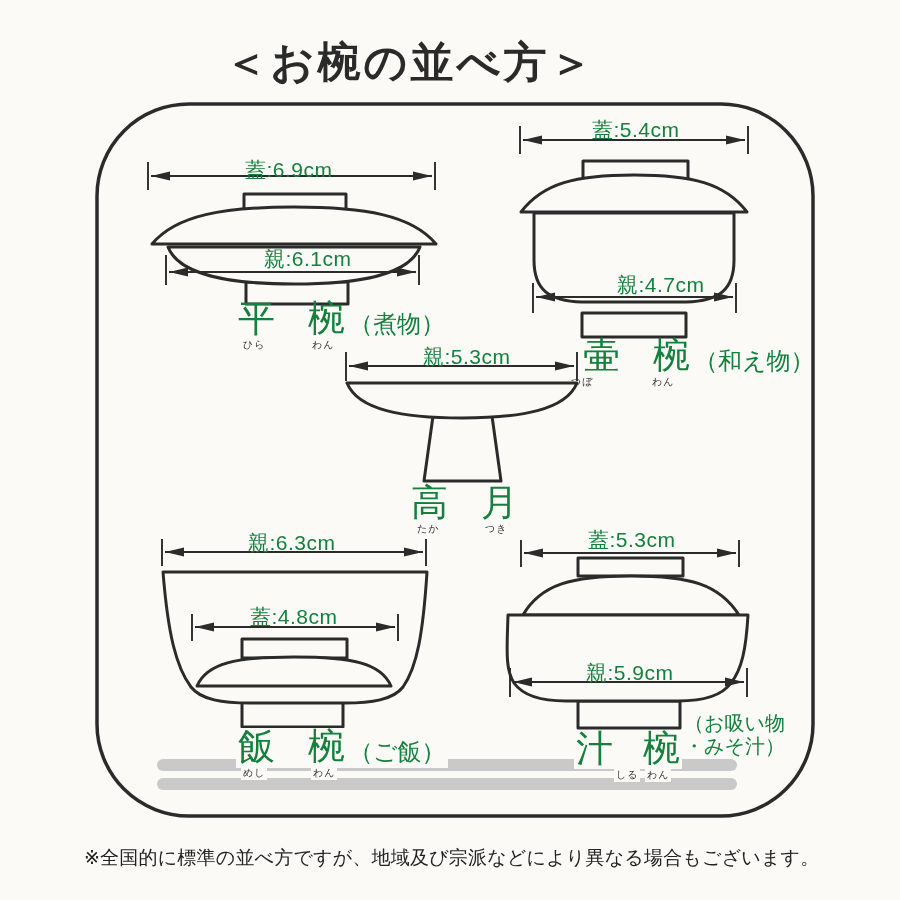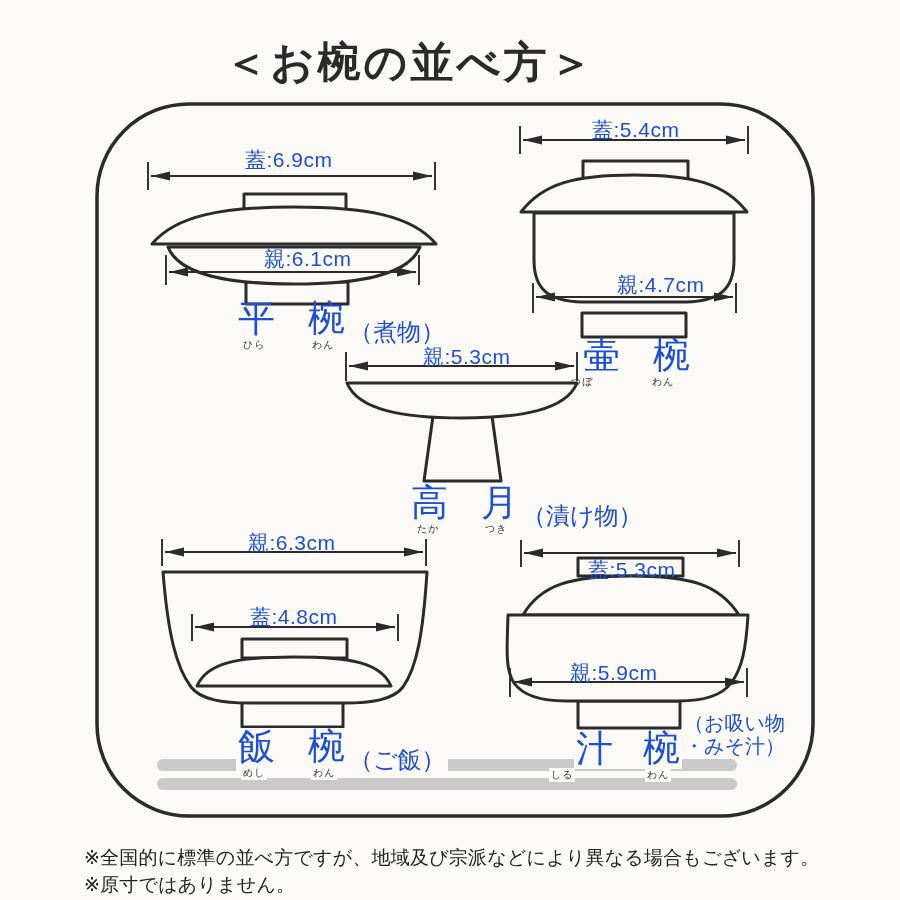--- a/index.html
+++ b/index.html
@@ -9,31 +9,31 @@
     font-family:"Liberation Sans","DejaVu Sans",sans-serif;
     color:#2b2b2b;
     position:relative;
     overflow:hidden;
   }
   .stage{position:absolute;left:0;top:0;width:900px;height:900px;}
   svg{position:absolute;left:0;top:0;}
   svg .shape{fill:#fbfaf7;stroke-width:3;stroke-linejoin:round;}
   svg .dim{fill:none;stroke-width:1.9;}
   svg .border-rect{fill:none;stroke-width:3.5;}
-  .lbl{position:absolute;white-space:nowrap;color:#1d4ed8;}
+  .lbl{position:absolute;white-space:nowrap;color:#15803d;}
   .page-title{
     left:0;top:34px;width:820px;text-align:center;
     font-family:"Liberation Serif","DejaVu Serif",serif;
     font-weight:bold;font-size:43px;letter-spacing:3px;color:#2a2a2a;
   }
   .dim-lbl{font-size:21px;letter-spacing:0.5px;}
   .name-row{display:flex;align-items:flex-start;}
   .name-row .k{font-size:37px;line-height:1.05;font-weight:500;}
   .name-row .k + .k{margin-left:33px;}
-  .name-row .use{font-size:24px;margin-left:4px;margin-top:16px;}
+  .name-row .use{font-size:24px;margin-left:4px;margin-top:8px;}
   .furi{font-size:10px;letter-spacing:1px;color:#333;}
   .use-2line{font-size:20px;line-height:23px;}
   .bg{background:#fbfaf7;padding:0 2px;}
   .note{font-size:19px;letter-spacing:0.2px;color:#222;}
 </style>
 </head>
 <body>
 
 <div class="stage">
 
@@ -110,67 +110,66 @@
         <path class="shape" d="M508,615 L748,615 C746,649 742,669 731,683 C721,697 701,701 678,701 L566,701 C543,701 524,697 514,683 C505,669 507,649 508,615 Z"></path>
         <line class="dim" x1="510" y1="668" x2="510" y2="697"></line>
         <line class="dim" x1="747" y1="668" x2="747" y2="697"></line>
         <line class="dim" x1="513" y1="682" x2="744" y2="682" marker-start="url(#arr)" marker-end="url(#arr)"></line>
       </g>
     </g>
   </svg>
 
   <div class="lbl page-title">＜お椀の並べ方＞</div>
 
-  <div class="lbl dim-lbl" style="left:245px;top:146px">蓋:6.9cm</div>
+  <div class="lbl dim-lbl" style="left:245px;top:156px">蓋:6.9cm</div>
   <div class="lbl dim-lbl" style="left:264px;top:245px">親:6.1cm</div>
   <div class="lbl name-row" style="left:238px;top:300px">
     <span class="k">平</span>
     <span class="k">椀</span>
     <span class="use">（煮物）</span>
   </div>
   <div class="lbl furi" style="left:243px;top:338px">ひら</div>
   <div class="lbl furi" style="left:312px;top:338px">わん</div>
 
   <div class="lbl dim-lbl" style="left:592px;top:116px">蓋:5.4cm</div>
   <div class="lbl dim-lbl" style="left:617px;top:271px">親:4.7cm</div>
   <div class="lbl name-row" style="left:583px;top:337px">
     <span class="k">壷</span>
     <span class="k">椀</span>
+    <span class="use">（和え物）</span>
   </div>
   <div class="lbl furi" style="left:571px;top:375px">つぼ</div>
   <div class="lbl furi" style="left:652px;top:375px">わん</div>
 
   <div class="lbl dim-lbl" style="left:423px;top:343px">親:5.3cm</div>
   <div class="lbl name-row" style="left:411px;top:484px">
     <span class="k">高</span>
     <span class="k">月</span>
-    <span class="use">（漬け物）</span>
   </div>
   <div class="lbl furi" style="left:417px;top:522px">たか</div>
   <div class="lbl furi" style="left:485px;top:522px">つき</div>
 
   <div class="lbl dim-lbl" style="left:248px;top:529px">親:6.3cm</div>
   <div class="lbl dim-lbl" style="left:250px;top:603px">蓋:4.8cm</div>
   <div class="lbl name-row bg" style="left:236px;top:728px">
     <span class="k">飯</span>
     <span class="k">椀</span>
     <span class="use">（ご飯）</span>
   </div>
   <div class="lbl furi bg" style="left:241px;top:766px">めし</div>
   <div class="lbl furi bg" style="left:311px;top:766px">わん</div>
 
-  <div class="lbl dim-lbl" style="left:588px;top:556px">蓋:5.3cm</div>
-  <div class="lbl dim-lbl" style="left:570px;top:659px">親:5.9cm</div>
+  <div class="lbl dim-lbl" style="left:588px;top:526px">蓋:5.3cm</div>
+  <div class="lbl dim-lbl" style="left:586px;top:659px">親:5.9cm</div>
   <div class="lbl name-row bg" style="left:574px;top:730px">
     <span class="k">汁</span>
     <span class="k" style="margin-left:30px">椀</span>
   </div>
   <div class="lbl use-2line bg" style="left:682px;top:712px">
     <div>（お吸い物</div>
     <div>・みそ汁）</div>
   </div>
-  <div class="lbl furi bg" style="left:549px;top:768px">しる</div>
+  <div class="lbl furi bg" style="left:614px;top:768px">しる</div>
   <div class="lbl furi bg" style="left:645px;top:768px">わん</div>
 
   <div class="lbl note" style="left:84px;top:845px">※全国的に標準の並べ方ですが、地域及び宗派などにより異なる場合もございます。</div>
-  <div class="lbl note" style="left:84px;top:872px">※原寸ではありません。</div>
 
 </div>
 
 </body></html>

